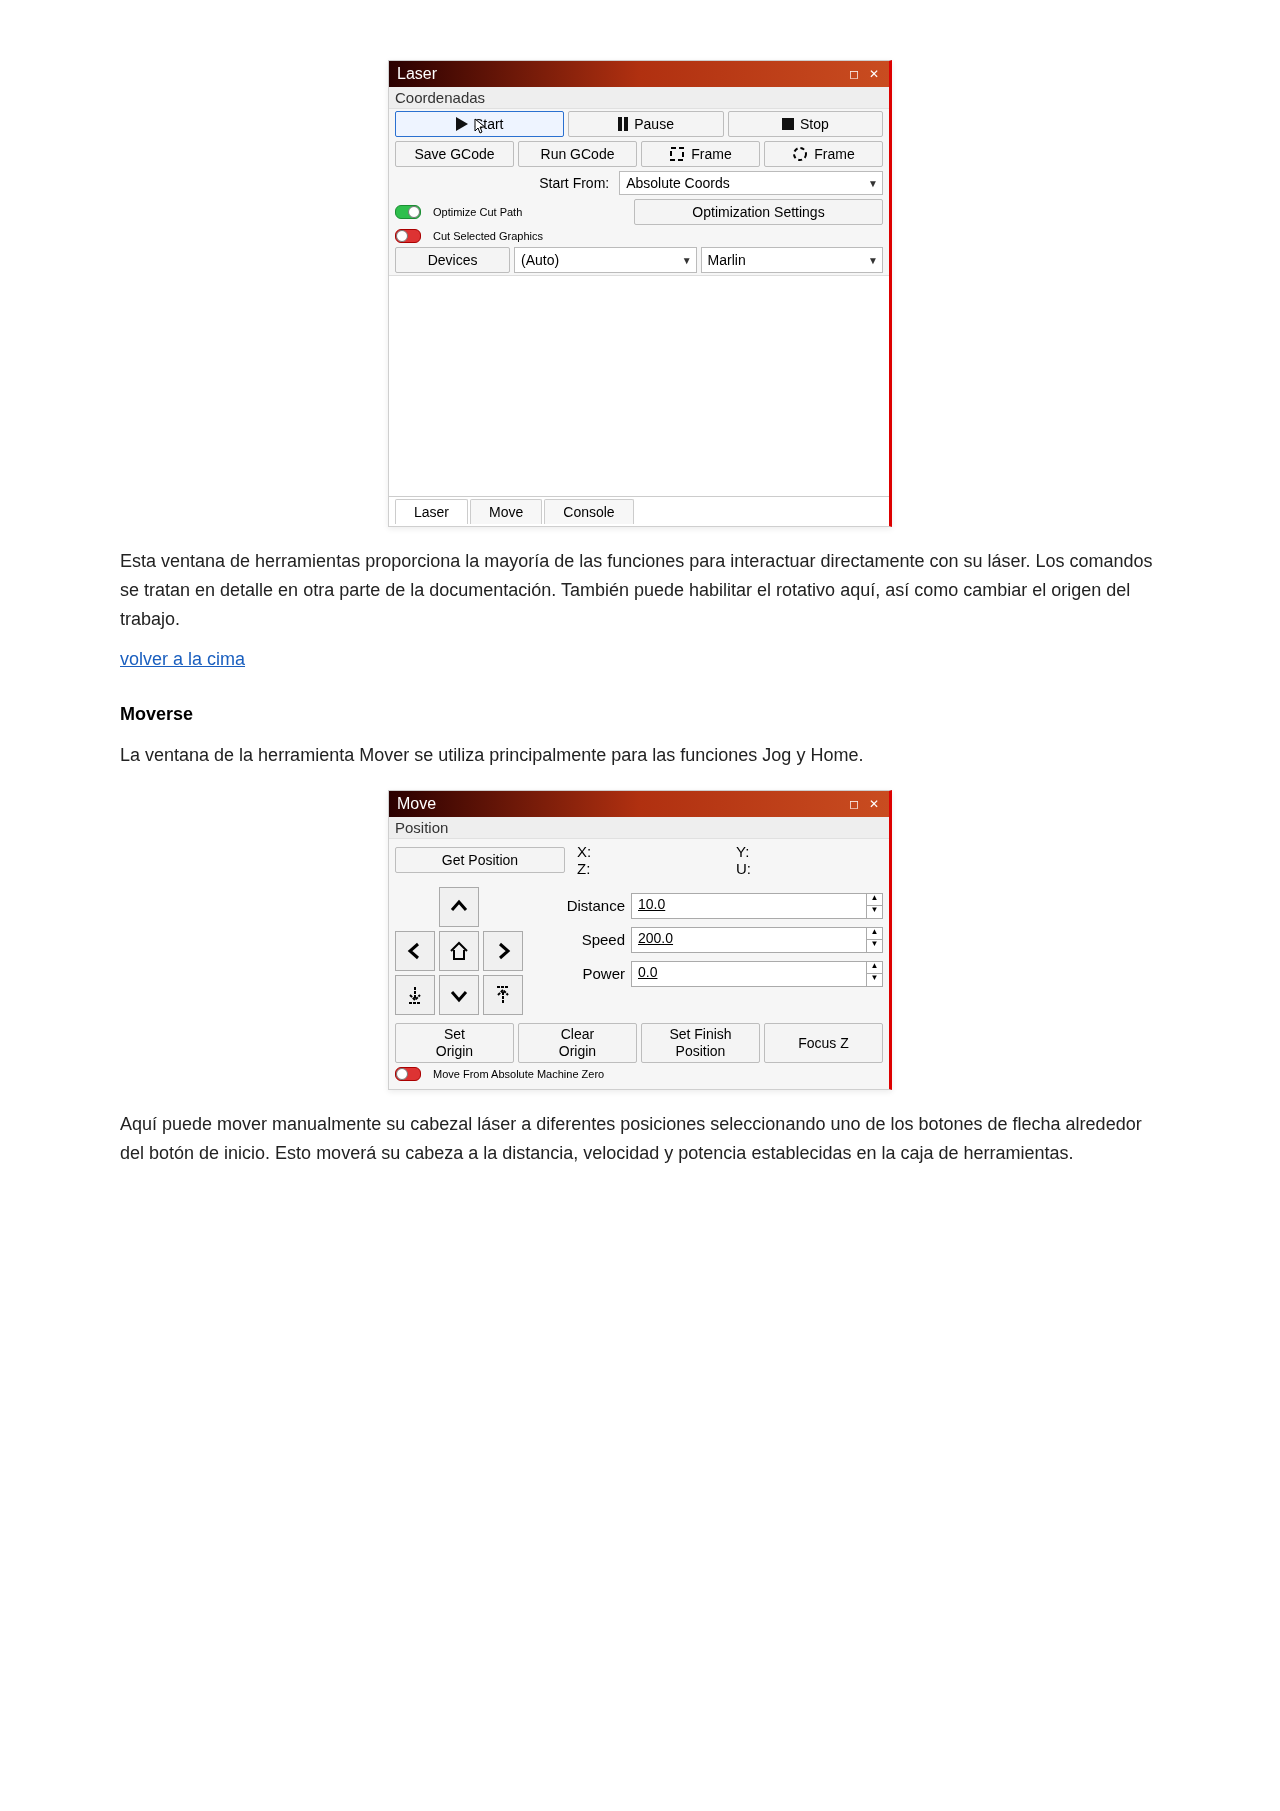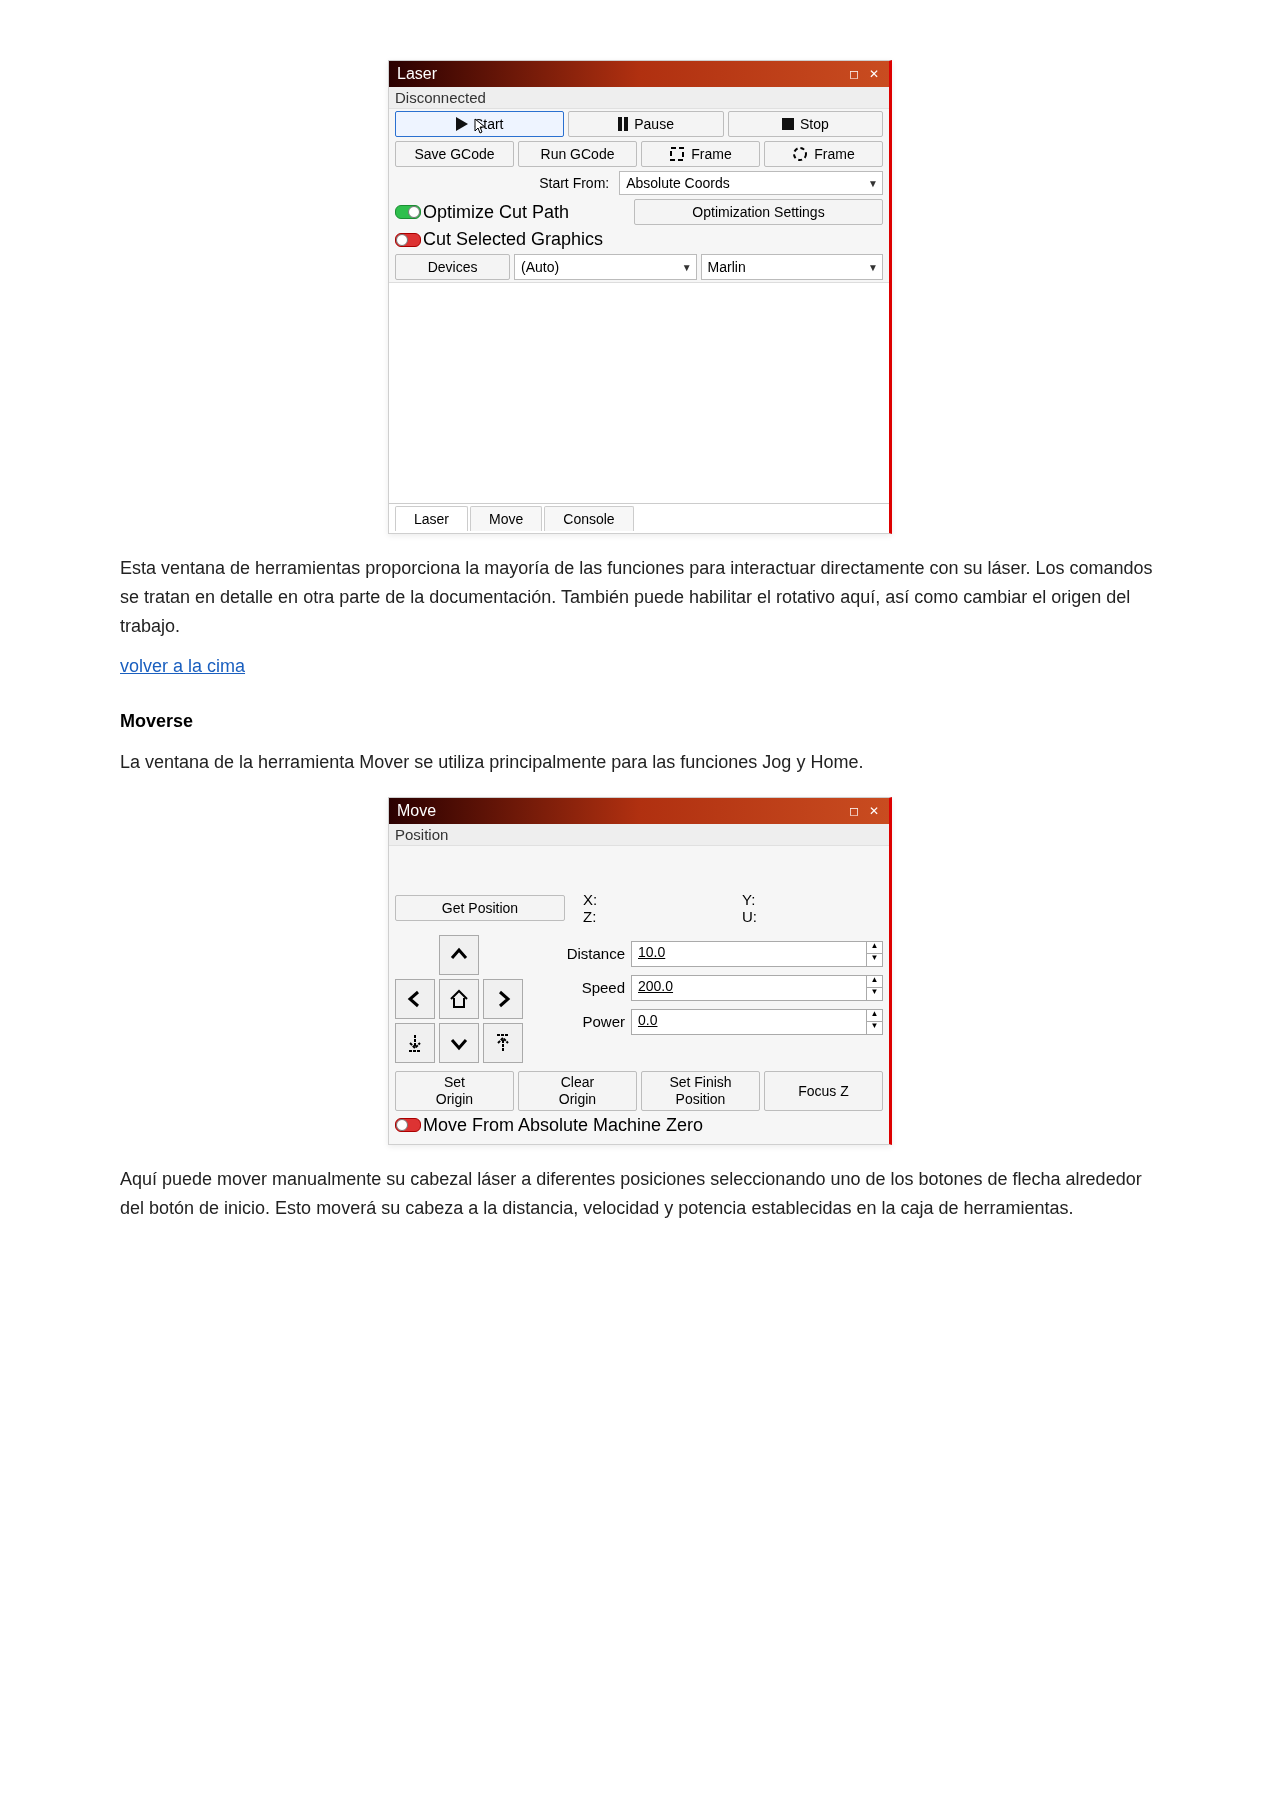--- a/index.html
+++ b/index.html
@@ -105,23 +105,23 @@
   }
   .combo .chev {
     position: absolute;
     right: 4px;
     font-size: 10px;
     color: #333;
   }
   .toggle-row {
     display: flex;
     align-items: center;
-    font-size: 18px;
-    padding: 2px 6px;
-    gap: 2px;
+    font-size: 11px;
+    padding: 2px 6px;
+    gap: 12px;
   }
   .toggle {
     width: 24px; height: 12px;
     border-radius: 6px;
     position: relative;
     background: #999;
     border: 1px solid #777;
   }
   .toggle::after {
     content: "";
@@ -209,24 +209,23 @@
   .field-label {
     width: 90px;
     text-align: right;
     font-size: 15px;
     padding-right: 6px;
   }
 
   .pos-grid {
     display: grid;
     grid-template-columns: 170px 1fr 1fr;
-    gap: 0 18px;
+    gap: 0 12px;
     align-items: center;
     padding: 4px 6px;
-    margin-top: 41px;
   }
   .pos-label { font-size: 15px; text-align: left; }
 
   .cursor {
     position: absolute;
     width: 16px; height: 16px;
     pointer-events: none;
   }
 </style>
 </head>
@@ -234,21 +233,21 @@
 
 <div class="page">
 
   <div class="panel" style="position:relative">
     <div class="panel-title">
       <span>Laser</span>
       <span class="spacer"></span>
       <span class="winicon">◻</span>
       <span class="winicon">✕</span>
     </div>
-    <div class="status-line">Disconnected</div>
+    <div class="status-line">Coordenadas</div>
 
     <div class="row">
       <div class="btn selected" style="flex:1.1;position:relative">
         <div class="play-icon"></div>
         <span>Start</span>
         <svg class="cursor" style="left:78px;top:6px" viewBox="0 0 16 16">
             <path d="M1 1 L1 13 L4 10 L6 15 L8 14 L6 9 L11 9 Z" fill="#fff" stroke="#000" stroke-width="1"></path>
           </svg>
       </div>
       <div class="btn">

